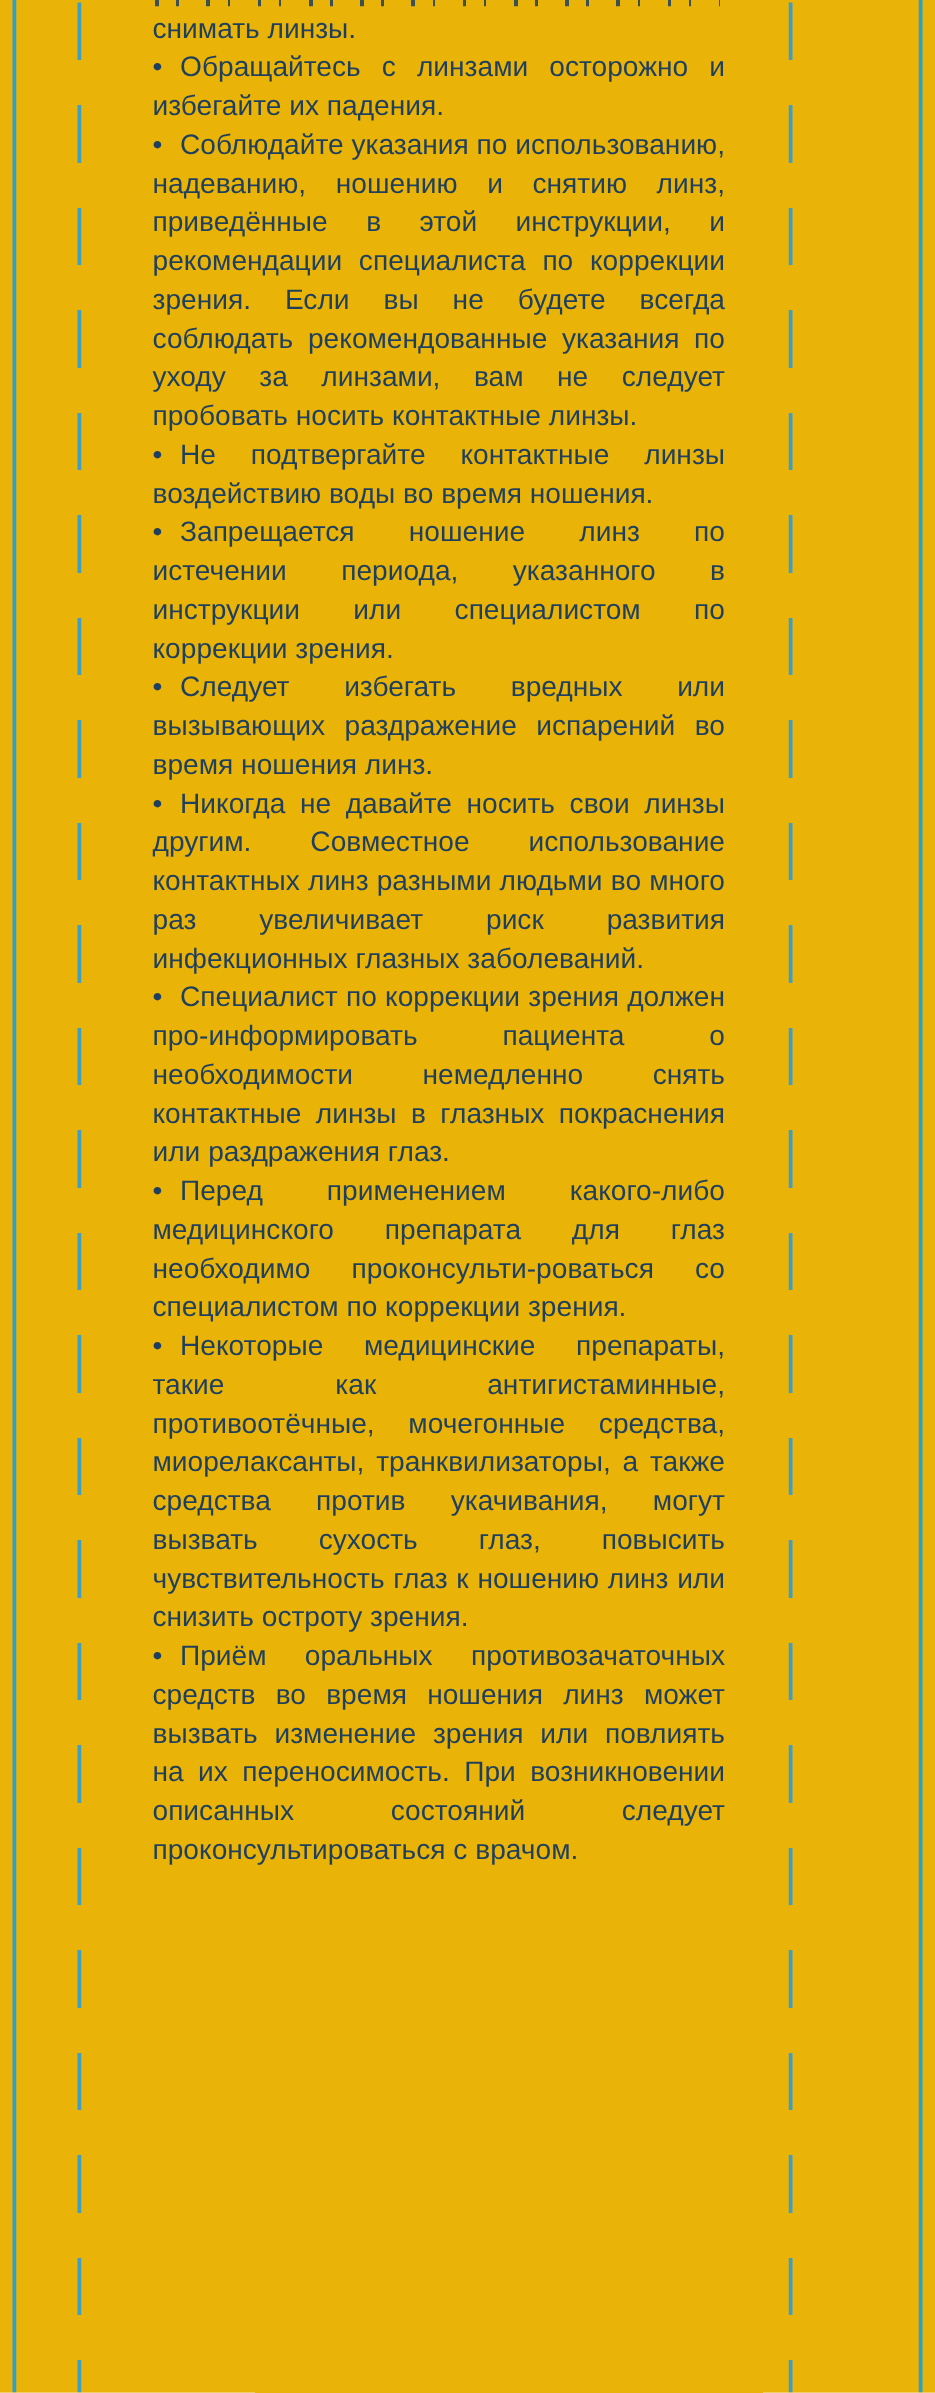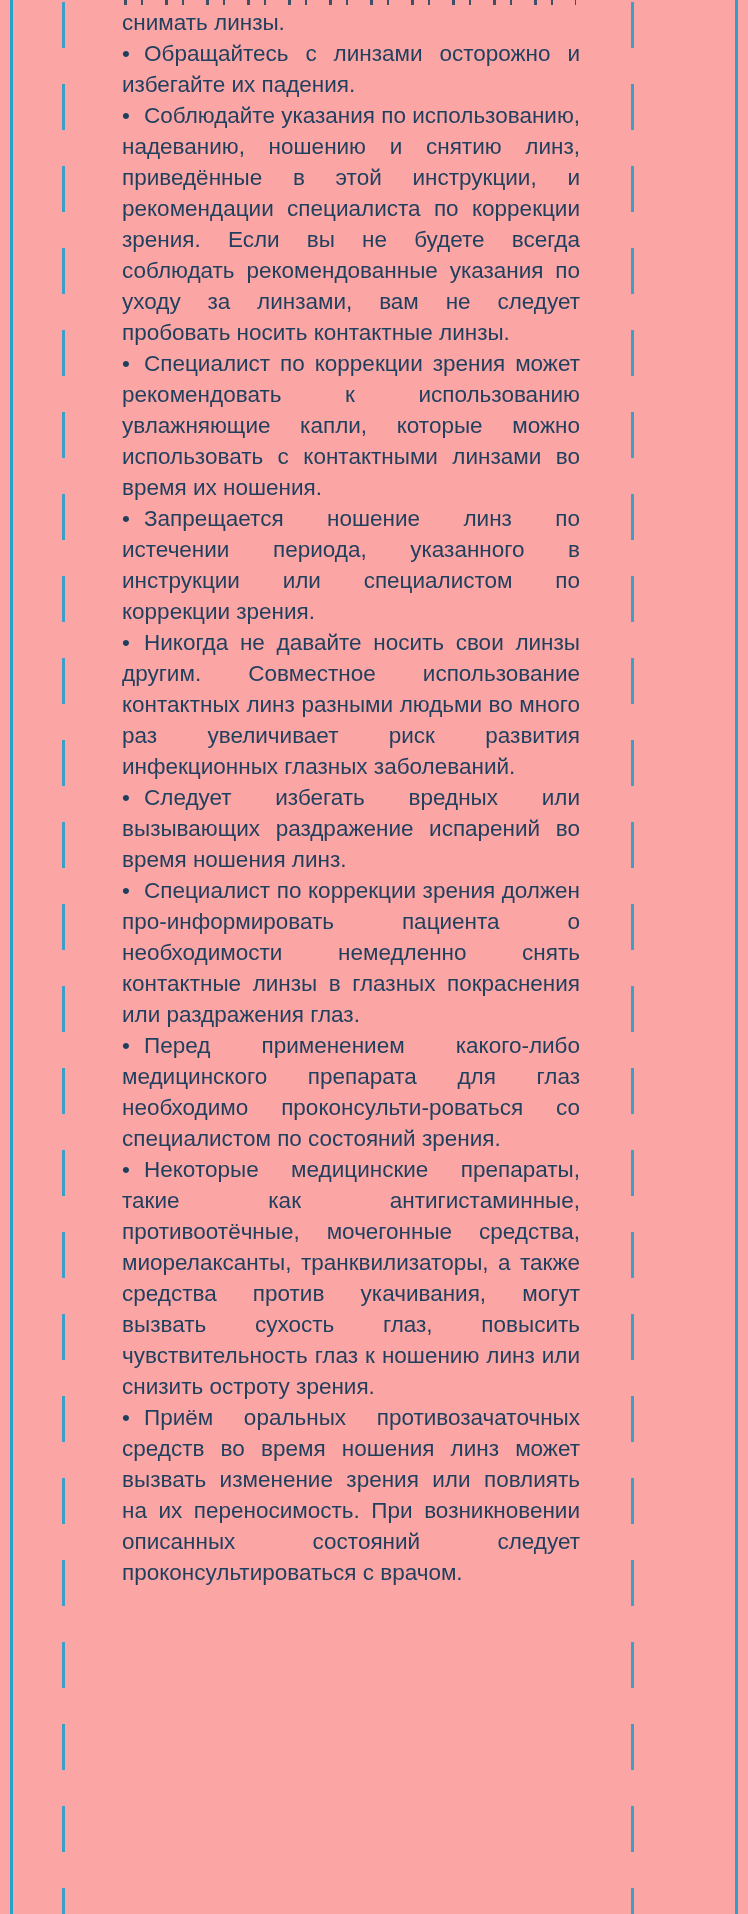--- a/index.html
+++ b/index.html
@@ -7,21 +7,21 @@
     width: 748px;
     height: 1914px;
     background: #ffffff;
     overflow: hidden;
     font-family: "Liberation Sans", sans-serif;
   }
   .sheet {
     position: relative;
     width: 748px;
     height: 1914px;
-    background: #fca5a5;
+    background: #eab308;
   }
   
   .edge-line {
     position: absolute;
     top: 0;
     bottom: 0;
     width: 3px;
     background: #2da0ca;
   }
   .edge-line.left  { left: 10px; }
@@ -78,22 +78,22 @@
   <div class="edge-line right"></div>
   <div class="dash-col left"></div>
   <div class="dash-col right"></div>
 
   <div class="clipped-row"></div>
 
   <div class="text-column">
       <p class="para"><span>снимать линзы.</span></p>
       <p class="para"><span class="bullet">•</span><span>Обращайтесь с линзами осторожно и избегайте их падения.</span></p>
       <p class="para"><span class="bullet">•</span><span>Соблюдайте указания по использованию, надеванию, ношению и снятию линз, приведённые в этой инструкции, и рекомендации специалиста по коррекции зрения. Если вы не будете всегда соблюдать рекомендованные указания по уходу за линзами, вам не следует пробовать носить контактные линзы.</span></p>
-      <p class="para"><span class="bullet">•</span><span>Специалист по коррекции зрения может рекомендовать к использованию увлажняющие капли, которые можно использовать с контактными линзами во время их ношения.</span></p>
+      <p class="para"><span class="bullet">•</span><span>Не подтвергайте контактные линзы воздействию воды во время ношения.</span></p>
       <p class="para"><span class="bullet">•</span><span>Запрещается ношение линз по истечении периода, указанного в инструкции или специалистом по коррекции зрения.</span></p>
+      <p class="para"><span class="bullet">•</span><span>Следует избегать вредных или вызывающих раздражение испарений во время ношения линз.</span></p>
       <p class="para"><span class="bullet">•</span><span>Никогда не давайте носить свои линзы другим. Совместное использование контактных линз разными людьми во много раз увеличивает риск развития инфекционных глазных заболеваний.</span></p>
-      <p class="para"><span class="bullet">•</span><span>Следует избегать вредных или вызывающих раздражение испарений во время ношения линз.</span></p>
       <p class="para"><span class="bullet">•</span><span>Специалист по коррекции зрения должен про-информировать пациента о необходимости немедленно снять контактные линзы в глазных покраснения или раздражения глаз.</span></p>
-      <p class="para"><span class="bullet">•</span><span>Перед применением какого-либо медицинского препарата для глаз необходимо проконсульти-роваться со специалистом по состояний зрения.</span></p>
+      <p class="para"><span class="bullet">•</span><span>Перед применением какого-либо медицинского препарата для глаз необходимо проконсульти-роваться со специалистом по коррекции зрения.</span></p>
       <p class="para"><span class="bullet">•</span><span>Некоторые медицинские препараты, такие как антигистаминные, противоотёчные, мочегонные средства, миорелаксанты, транквилизаторы, а также средства против укачивания, могут вызвать сухость глаз, повысить чувствительность глаз к ношению линз или снизить остроту зрения.</span></p>
       <p class="para"><span class="bullet">•</span><span>Приём оральных противозачаточных средств во время ношения линз может вызвать изменение зрения или повлиять на их переносимость. При возникновении описанных состояний следует проконсультироваться с врачом.</span></p>
     </div>
 </div>
 
 </body></html>

